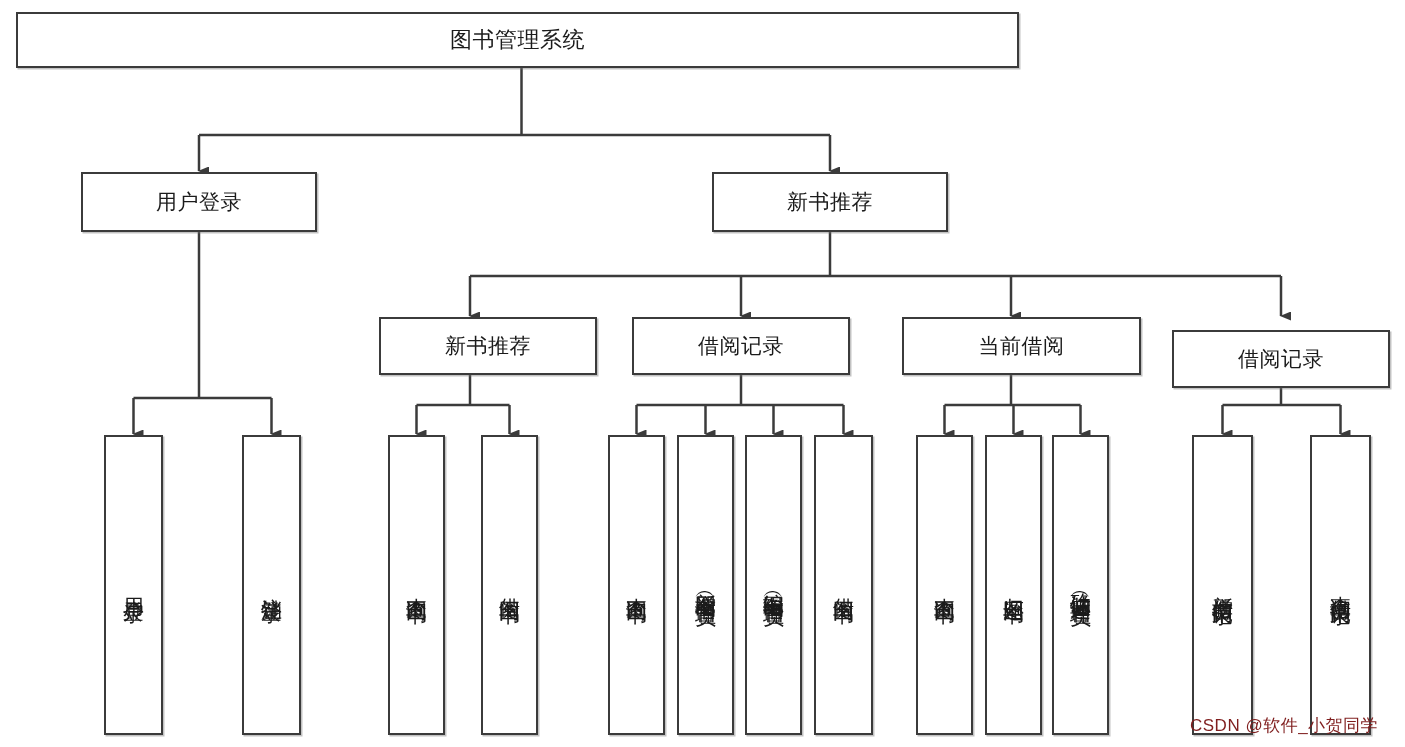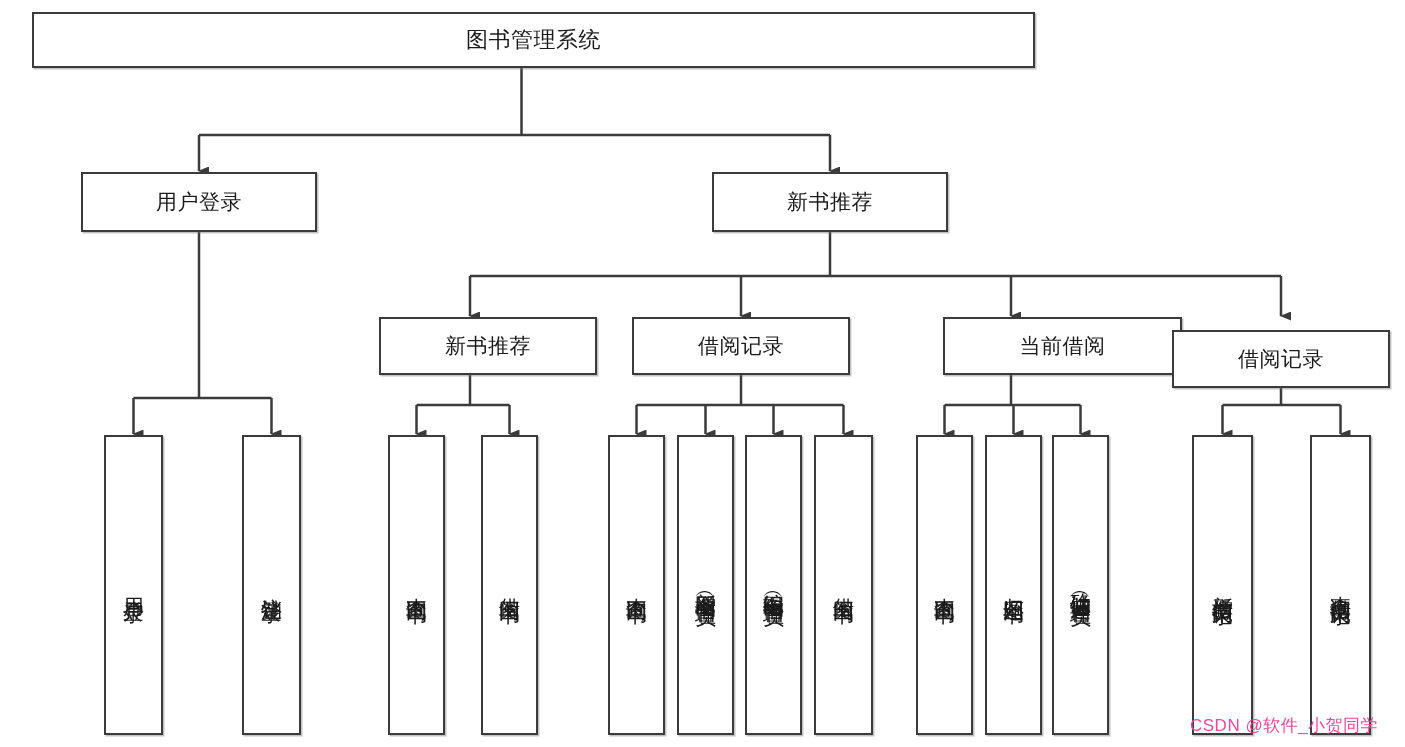--- a/index.html
+++ b/index.html
@@ -53,21 +53,21 @@
   }
   .node-box.vertical .node-label {
     font-size: 21px;
     writing-mode: vertical-rl;
     text-orientation: upright;
     line-height: 1.05;
     letter-spacing: 2px;
   }
   .watermark {
     position: absolute;
-    color: #ec4899;
+    color: #7f1d1d;
     font-size: 17px;
     font-family: "Liberation Sans", "DejaVu Sans", sans-serif;
     white-space: nowrap;
     pointer-events: none;
     letter-spacing: 0.5px;
   }
 </style>
 </head>
 <body>
 
@@ -110,36 +110,36 @@
         <line x1="1013.5" y1="405" x2="1013.5" y2="434" stroke="#3b3b3b" stroke-width="2.5" marker-end="url(#arrowhead)"></line>
         <line x1="1080.5" y1="405" x2="1080.5" y2="434" stroke="#3b3b3b" stroke-width="2.5" marker-end="url(#arrowhead)"></line>
         <line x1="1281" y1="375" x2="1281" y2="405" stroke="#3b3b3b" stroke-width="2.5"></line>
         <line x1="1222.5" y1="405" x2="1340.5" y2="405" stroke="#3b3b3b" stroke-width="2.5"></line>
         <line x1="1222.5" y1="405" x2="1222.5" y2="434" stroke="#3b3b3b" stroke-width="2.5" marker-end="url(#arrowhead)"></line>
         <line x1="1340.5" y1="405" x2="1340.5" y2="434" stroke="#3b3b3b" stroke-width="2.5" marker-end="url(#arrowhead)"></line>
       </g>
   </svg>
 
   <div id="nodes-layer">
-      <div class="node-box horizontal root" style="left: 32px; top: 12px; width: 1003px; height: 56px;">
+      <div class="node-box horizontal root" style="left: 16px; top: 12px; width: 1003px; height: 56px;">
         <span class="node-label">图书管理系统</span>
       </div>
       <div class="node-box horizontal" style="left: 81px; top: 172px; width: 236px; height: 60px;">
         <span class="node-label">用户登录</span>
       </div>
       <div class="node-box horizontal" style="left: 712px; top: 172px; width: 236px; height: 60px;">
         <span class="node-label">新书推荐</span>
       </div>
       <div class="node-box horizontal" style="left: 379px; top: 317px; width: 218px; height: 58px;">
         <span class="node-label">新书推荐</span>
       </div>
       <div class="node-box horizontal" style="left: 632px; top: 317px; width: 218px; height: 58px;">
         <span class="node-label">借阅记录</span>
       </div>
-      <div class="node-box horizontal" style="left: 902px; top: 317px; width: 239px; height: 58px; margin-left: 41px;">
+      <div class="node-box horizontal" style="left: 902px; top: 317px; width: 239px; height: 58px;">
         <span class="node-label">当前借阅</span>
       </div>
       <div class="node-box horizontal" style="left: 1172px; top: 330px; width: 218px; height: 58px;">
         <span class="node-label">借阅记录</span>
       </div>
       <div class="node-box vertical" style="left: 104px; top: 435px; width: 59px; height: 300px;">
         <span class="node-label">用户登录</span>
       </div>
       <div class="node-box vertical" style="left: 242px; top: 435px; width: 59px; height: 300px;">
         <span class="node-label">注销登录</span>

